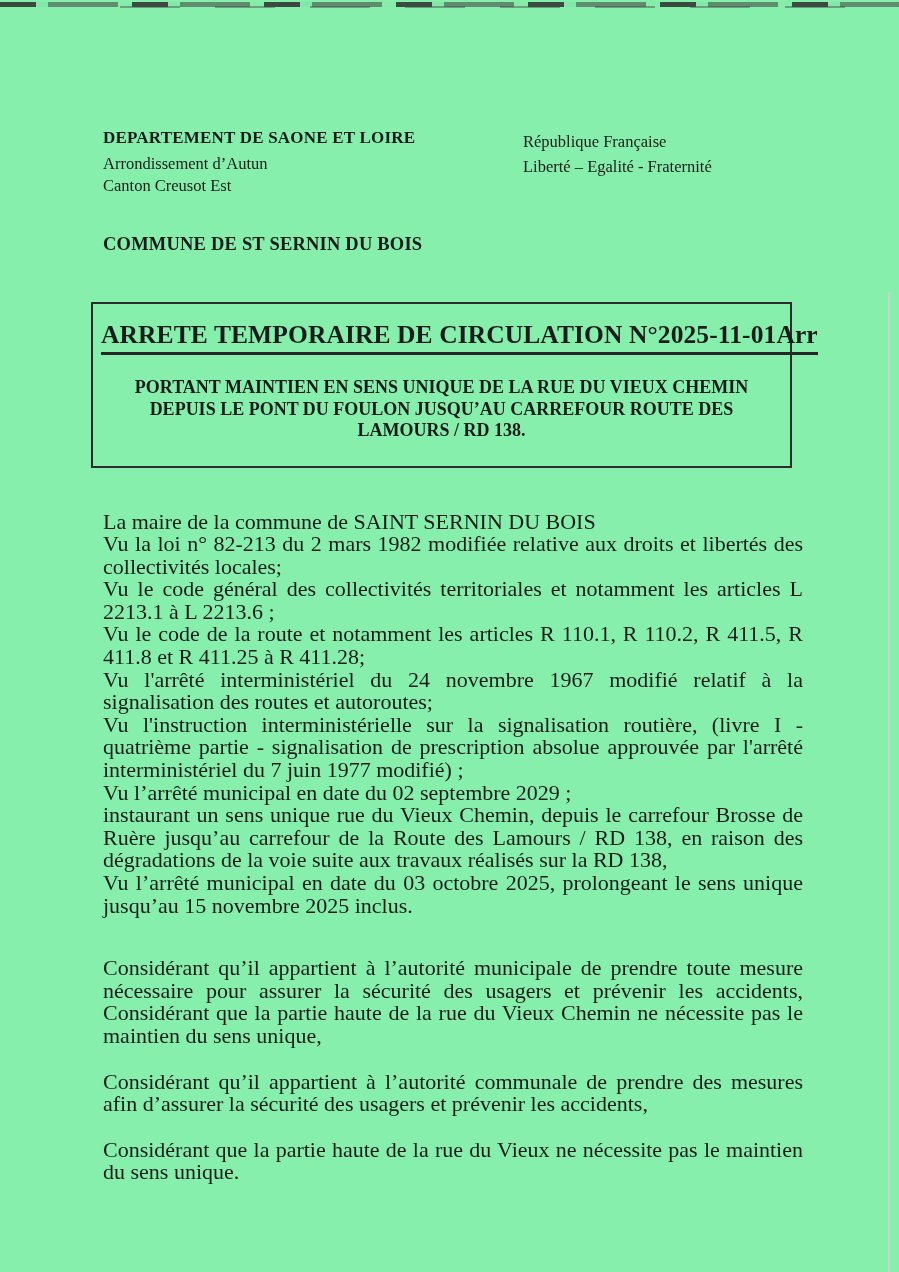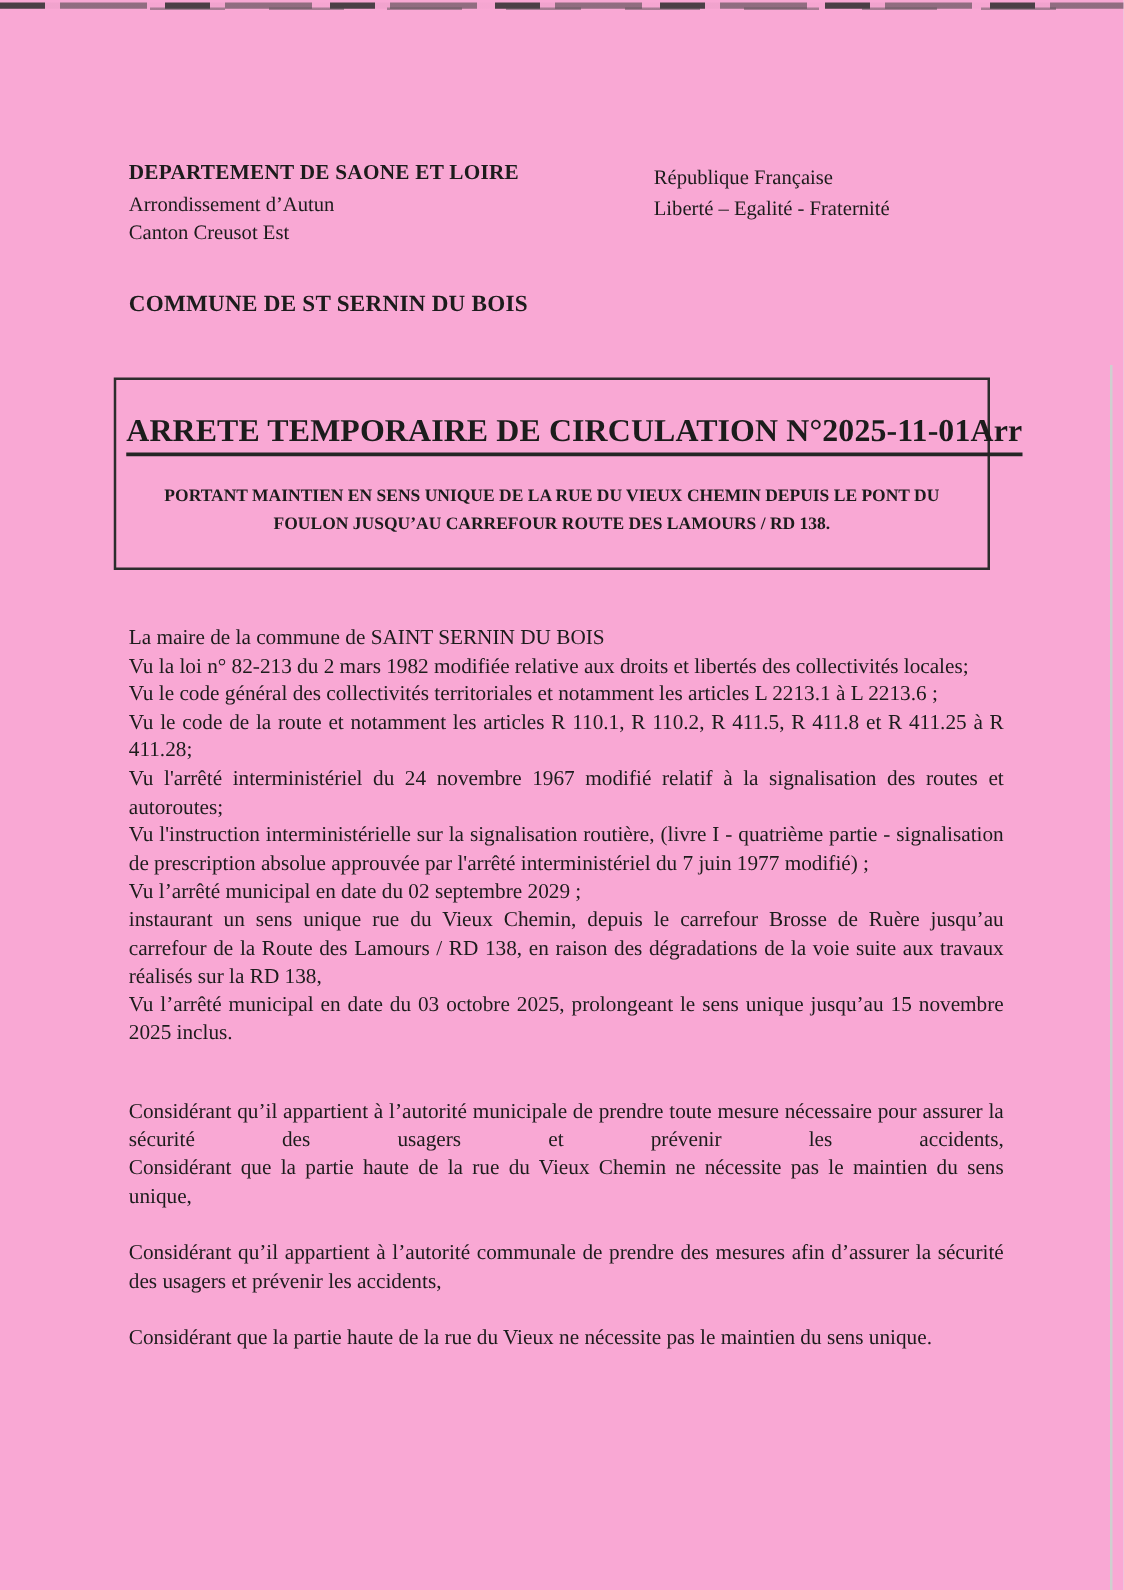--- a/index.html
+++ b/index.html
@@ -1,20 +1,20 @@
 <!DOCTYPE html>
 <html><head>
 <meta charset="utf-8">
 <style>
   html, body { margin: 0; padding: 0; background: #e8e8e8; }
   .page {
     position: relative;
     width: 899px;
     height: 1272px;
-    background: #f9a8d4;
+    background: #86efac;
     font-family: "Liberation Serif", serif;
     color: #1c1c1c;
     overflow: hidden;
   }
   
   .scan-top {
     position: absolute; top: 2px; left: 0; right: 0; height: 5px;
     background:
       repeating-linear-gradient(90deg,
         rgba(45,45,45,0.85) 0px 36px,
@@ -41,31 +41,31 @@
   .hdr-right { width: 280px; font-size: 16.5px; line-height: 25px; padding-top: 1px; }
 
   .commune { font-weight: bold; font-size: 18.5px; margin-top: 37px; letter-spacing: 0.2px; }
 
   .box {
     box-sizing: border-box;
     width: 701px;
     margin-left: -12px;
     margin-top: 47px;
     border: 2px solid #2d2d2d;
-    padding: 26px 8px 24px 8px;
+    padding: 16px 8px 24px 8px;
     text-align: center;
   }
   .box-title { font-size: 25.5px; font-weight: bold; white-space: nowrap; letter-spacing: 0.1px; }
   .box-title .ul { border-bottom: 3px solid #252525; padding-bottom: 3px; }
   .box-subtitle {
-    font-size: 14px; font-weight: bold; line-height: 21.5px;
+    font-size: 18px; font-weight: bold; line-height: 21.5px;
     max-width: 648px; margin: 27px auto 0 auto;
   }
 
-  .body-text { margin-top: 43px; font-size: 17px; line-height: 22.6px; }
+  .body-text { margin-top: 43px; font-size: 22px; line-height: 22.6px; }
   .intro { margin: 0 0 23px 0; }
   p.para { margin: 0; text-align: justify; }
   p.force-just { text-align-last: justify; margin-top: 40px; }
   p.gap-before { margin-top: 23px; }
 </style>
 </head>
 <body>
 
 <div class="page">
   <div class="scan-top"></div>

